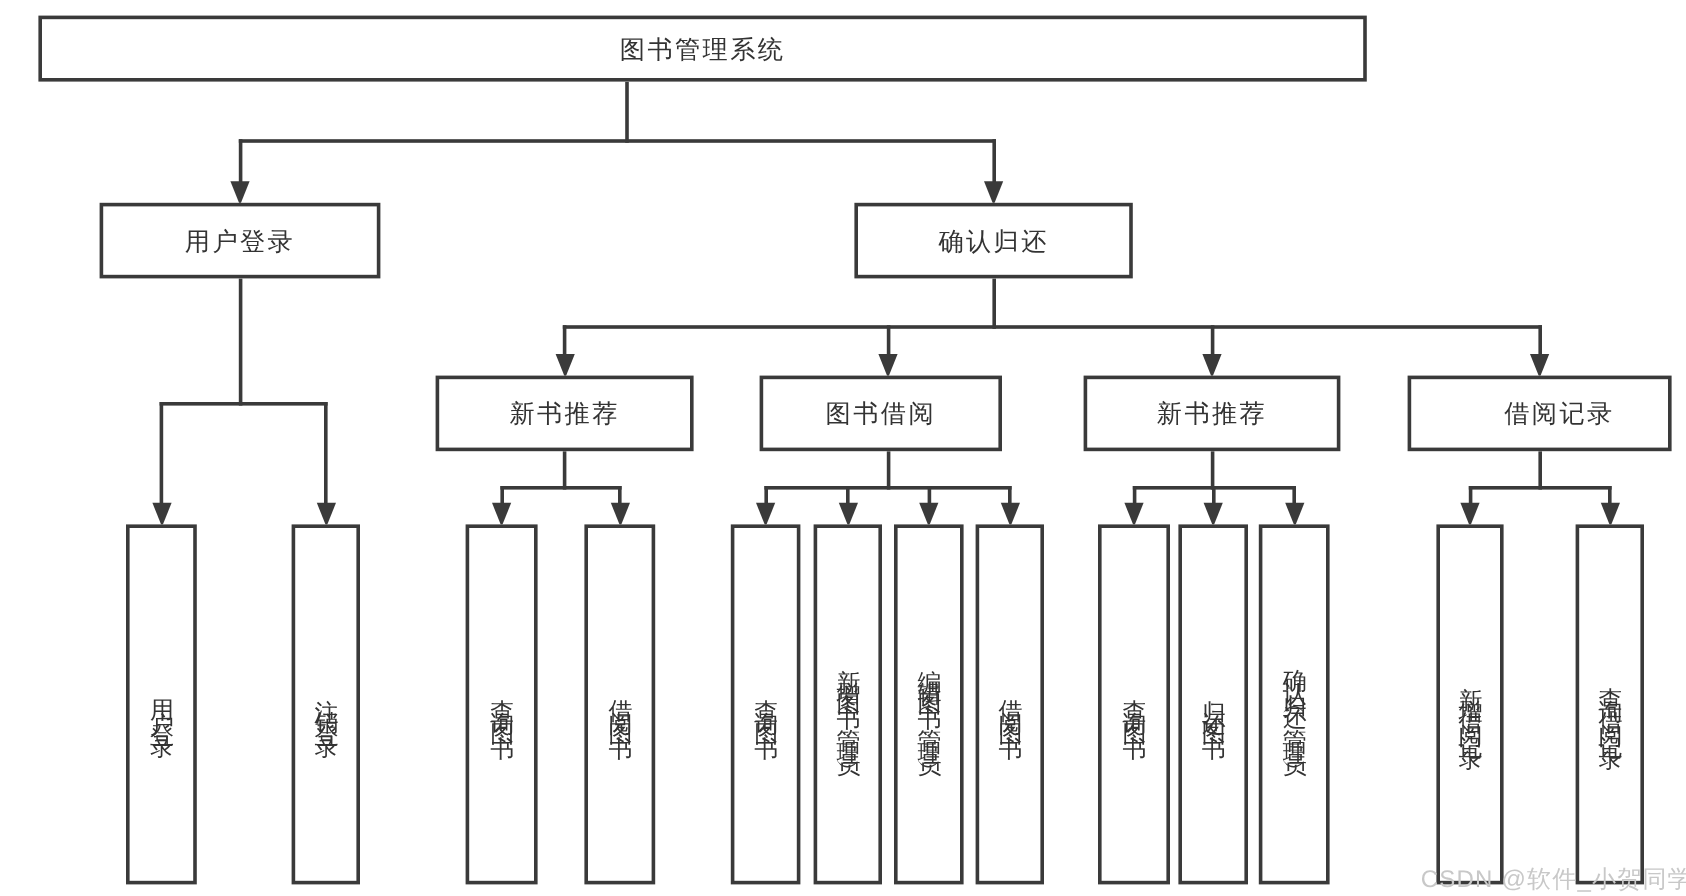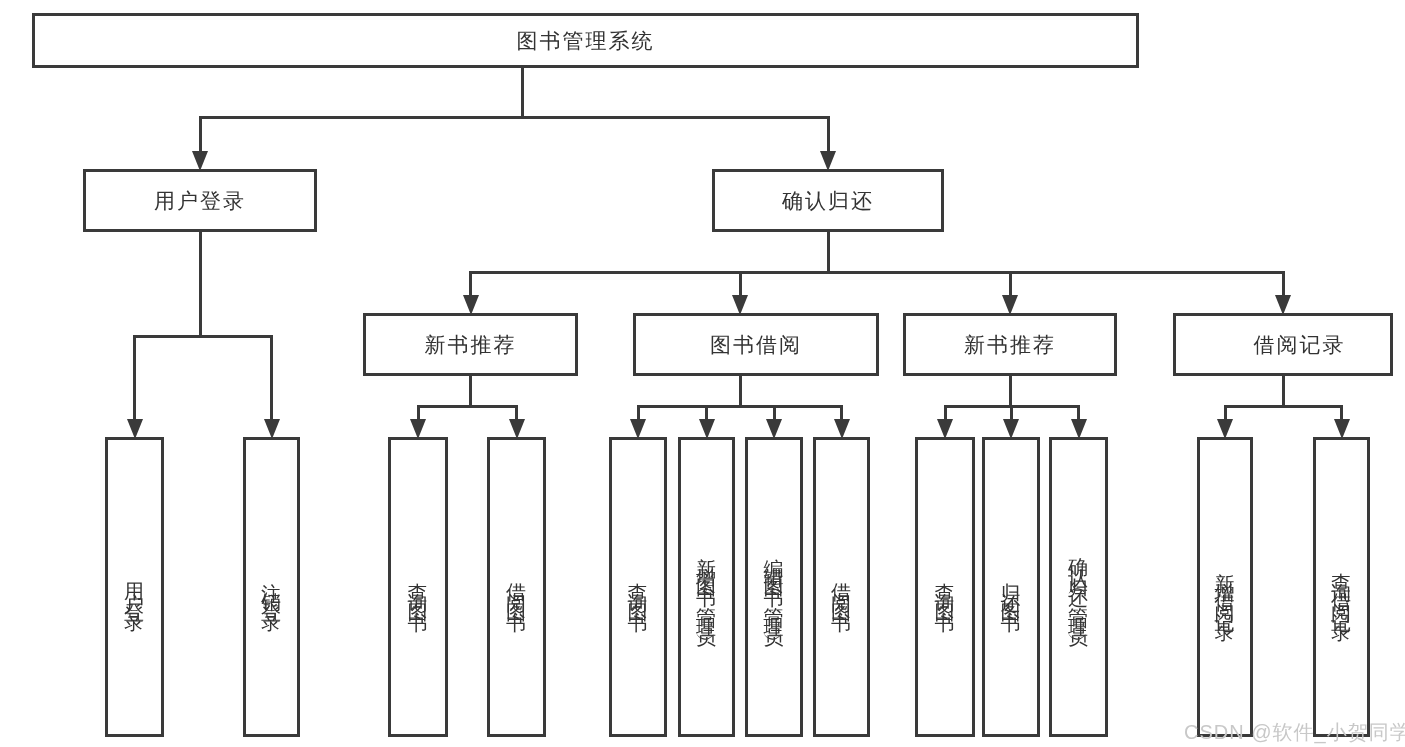--- a/index.html
+++ b/index.html
@@ -127,21 +127,21 @@
       </div>
       <div class="node" style="left: 83px; top: 169px; width: 234px; height: 63px;">
         <span class="label">用户登录</span>
       </div>
       <div class="node" style="left: 712px; top: 169px; width: 232px; height: 63px;">
         <span class="label">确认归还</span>
       </div>
       <div class="node" style="left: 363px; top: 313px; width: 215px; height: 63px;">
         <span class="label">新书推荐</span>
       </div>
-      <div class="node" style="left: 633px; top: 313px; width: 246px; height: 63px;">
+      <div class="node" style="left: 633px; top: 313px; width: 202px; height: 63px;">
         <span class="label">图书借阅</span>
       </div>
       <div class="node" style="left: 903px; top: 313px; width: 214px; height: 63px;">
         <span class="label">新书推荐</span>
       </div>
       <div class="node" style="left: 1173px; top: 313px; width: 220px; height: 63px; padding-left: 33px;">
         <span class="label">借阅记录</span>
       </div>
       <div class="node vertical" style="left: 105px; top: 437px; width: 59px; height: 300px;">
         <span class="label">用户登录</span>

